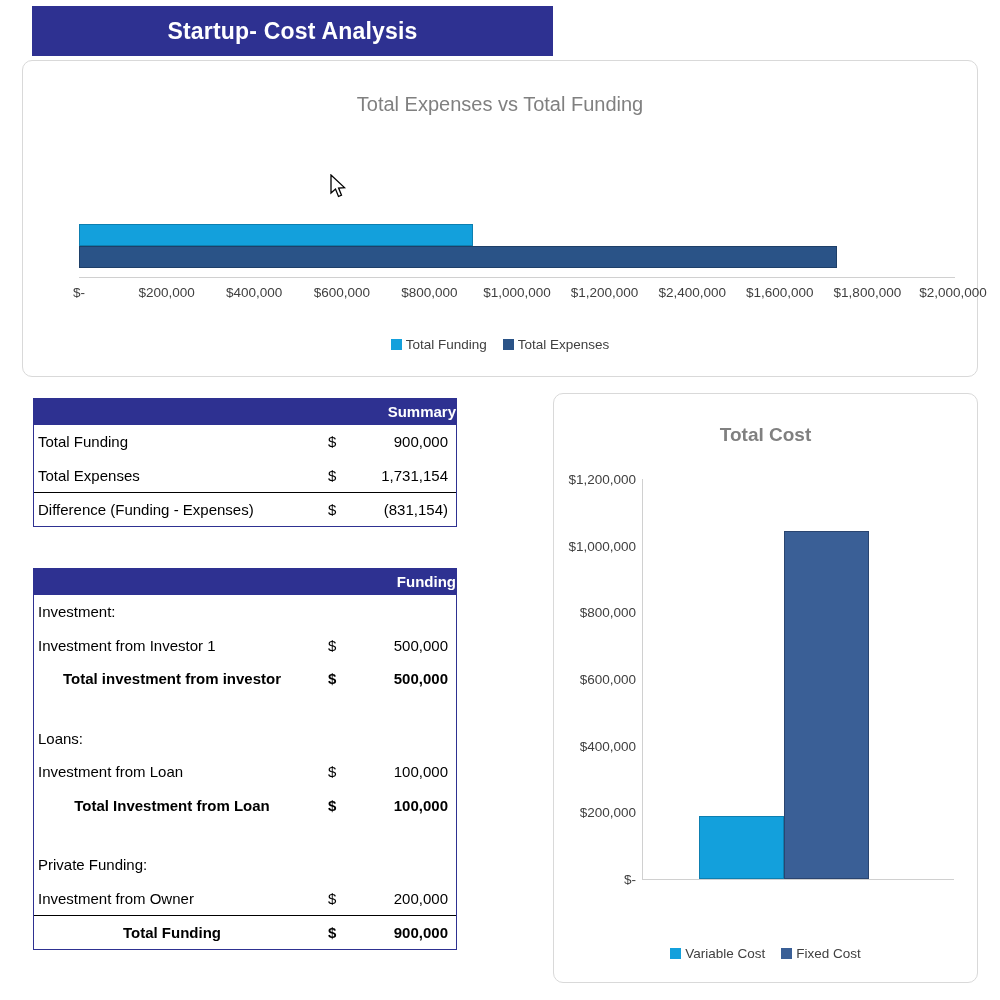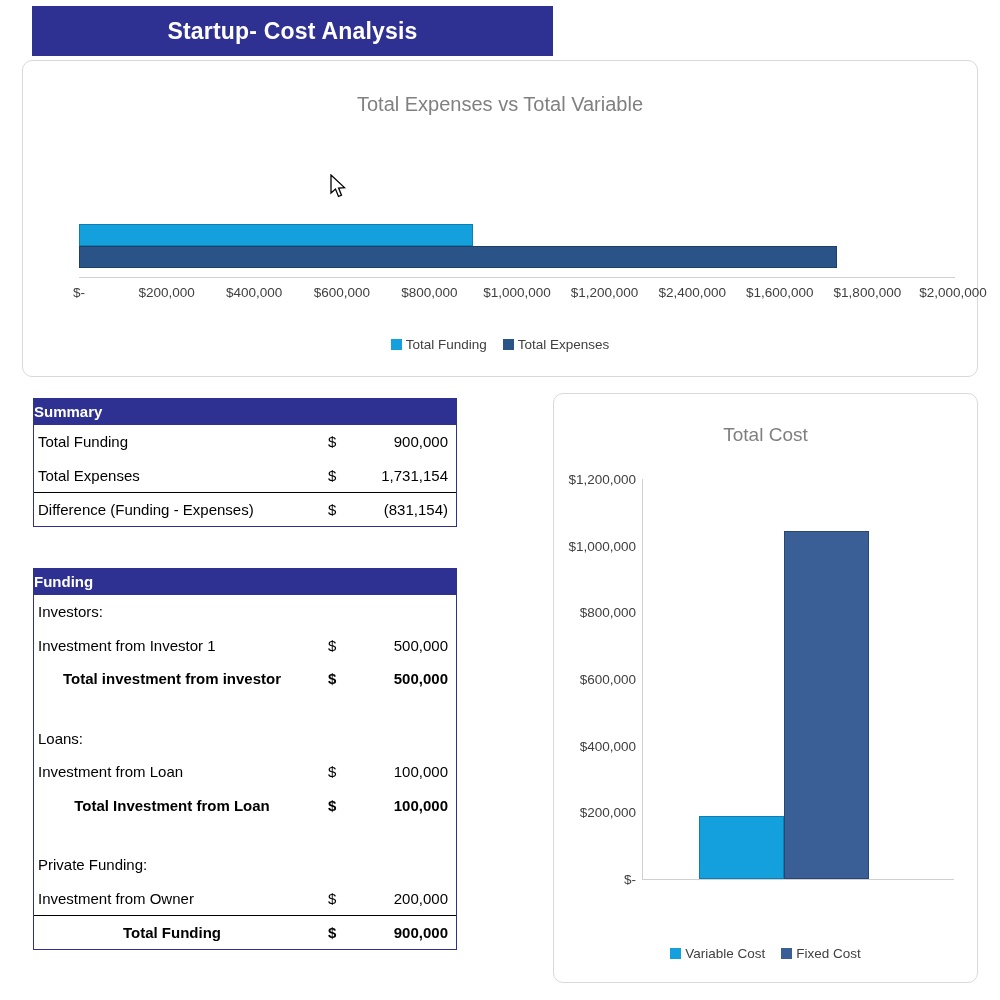--- a/index.html
+++ b/index.html
@@ -139,21 +139,21 @@
     position: absolute;
     border: 1px solid #2e3191;
     box-sizing: border-box;
     background: #ffffff;
   }
   .tbl-header {
     background: #2e3191;
     color: #ffffff;
     font-size: 15px;
     font-weight: bold;
-    text-align: left;
+    text-align: right;
     padding: 4px 0 5px 0;
   }
   .row {
     display: flex;
     align-items: center;
     font-size: 15px;
     color: #000000;
     height: 33.5px;
     box-sizing: border-box;
     padding: 0 8px 0 4px;
@@ -174,20 +174,21 @@
     left: 553px;
     top: 393px;
     width: 425px;
     height: 590px;
   }
   #cost-chart-title {
     position: absolute;
     top: 30px;
     left: 0;
     font-size: 19px;
+    font-weight: bold;
   }
   .vplot {
     position: absolute;
     left: 90px;
     top: 85px;
     width: 310px;
     height: 400px;
   }
   .y-axis-line {
     position: absolute;
@@ -244,21 +245,21 @@
   }
 </style>
 </head>
 <body>
 
 <div id="root">
 
   <div class="title-banner">Startup- Cost Analysis</div>
 
   <div class="panel" id="top-chart-panel">
-    <div class="chart-title" id="top-chart-title">Total Expenses vs Total Variable</div>
+    <div class="chart-title" id="top-chart-title">Total Expenses vs Total Funding</div>
 
     <div class="hbar-plot">
       <div class="hbar" id="hbar-funding" style="width:394px;"></div>
       <div class="hbar" id="hbar-expenses" style="width:758px;"></div>
     </div>
 
     <div class="axis-line"></div>
 
     <div class="x-ticks">
       <span class="x-tick" style="left:56px;">$-</span>
@@ -302,21 +303,21 @@
       <span class="lbl">Difference (Funding - Expenses)</span>
       <span class="cur">$</span>
       <span class="val">(831,154)</span>
     </div>
   </div>
 
   <div class="tbl" id="funding-table">
     <div class="tbl-header">Funding</div>
 
     <div class="row">
-      <span class="lbl">Investors:</span>
+      <span class="lbl">Investment:</span>
       <span class="cur"></span>
       <span class="val"></span>
     </div>
     <div class="row">
       <span class="lbl">Investment from Investor 1</span>
       <span class="cur">$</span>
       <span class="val">500,000</span>
     </div>
     <div class="row bold">
       <span class="lbl">Total investment from investor</span>

